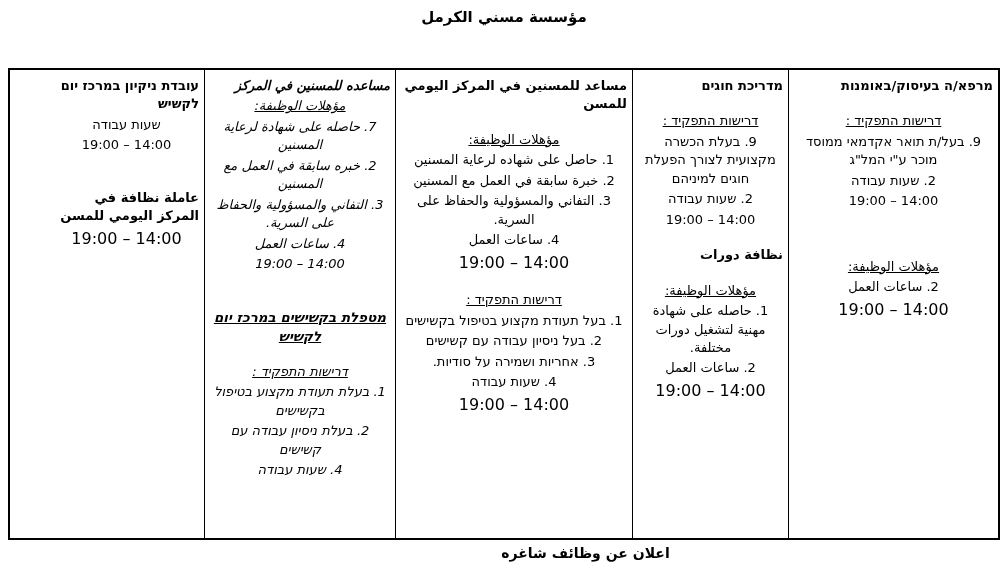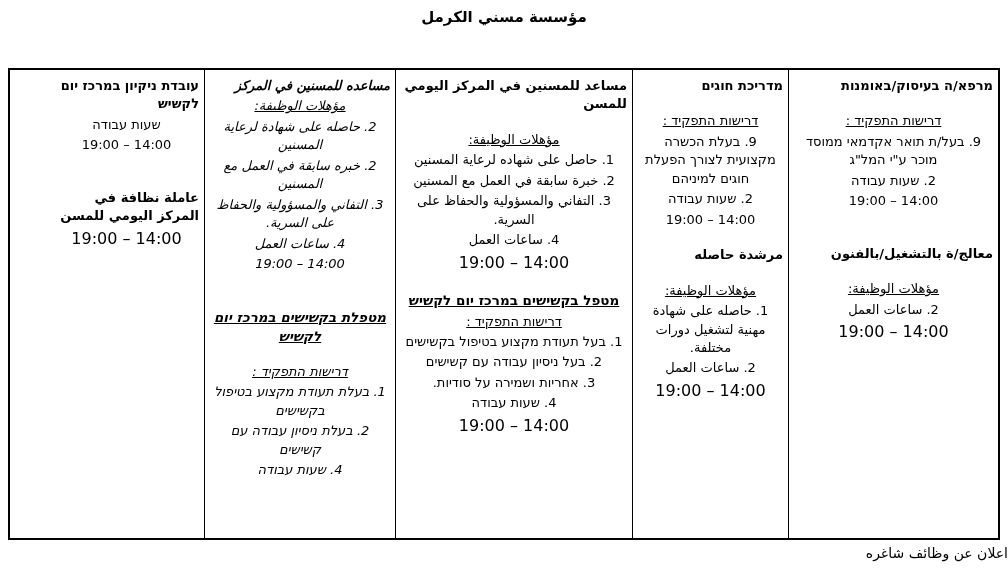--- a/index.html
+++ b/index.html
@@ -5,22 +5,22 @@
   html,body{margin:0;padding:0;}
   body{
     width:1008px;height:578px;background:#ffffff;color:#000000;
     font-family:"DejaVu Sans",sans-serif;position:relative;overflow:hidden;
   }
   .doc-title{
     position:absolute;top:8px;right:0;width:1008px;text-align:center;
     font-weight:bold;font-size:15px;padding-left:7px;
   }
   .doc-footer{
-    position:absolute;top:545px;right:0;width:845px;
-    font-weight:normal;font-size:14px;
+    position:absolute;top:545px;right:0;width:845px;text-align:center;
+    font-weight:bold;font-size:14px;
   }
   .jobs-table{
     position:absolute;top:68px;left:8px;width:992px;height:472px;
     border:2px solid #000;box-sizing:border-box;
     display:flex;direction:rtl;background:#fff;
   }
   .col{
     box-sizing:border-box;padding:5px 5px;overflow:hidden;flex:0 0 auto;
   }
   .col:not(:last-child){border-left:1.5px solid #000;}
@@ -40,63 +40,61 @@
 
 <div class="jobs-table">
     <div class="col" style="width: 210px;">
       <p class="header">מרפא/ה בעיסוק/באומנות</p>
       <div class="gap"></div>
       <p class="subheader">דרישות התפקיד :</p>
       <p class="text">9. בעל/ת תואר אקדמאי ממוסד מוכר ע"י המל"ג</p>
       <p class="text">2. שעות עבודה</p>
       <p class="hours">19:00 – 14:00</p>
       <div class="gap-large"></div>
-      <p class="header">معالج/ة بالتشغيل/بالفنون</p>
       <div class="gap"></div>
       <p class="subheader">مؤهلات الوظيفة:</p>
       <p class="text">2. ساعات العمل</p>
       <p class="hours-large">19:00 – 14:00</p>
     </div>
     <div class="col" style="width: 156px;">
       <p class="header">מדריכת חוגים</p>
       <div class="gap"></div>
       <p class="subheader">דרישות התפקיד :</p>
       <p class="text">9. בעלת הכשרה מקצועית לצורך הפעלת חוגים למיניהם</p>
       <p class="text">2. שעות עבודה</p>
       <p class="hours">19:00 – 14:00</p>
       <div class="gap"></div>
-      <p class="header">مرشدة حاصله</p>
+      <p class="header">نظافة دورات</p>
       <div class="gap"></div>
       <p class="subheader">مؤهلات الوظيفة:</p>
       <p class="text">1. حاصله على شهادة مهنية لتشغيل دورات مختلفة.</p>
       <p class="text">2. ساعات العمل</p>
       <p class="hours-large">19:00 – 14:00</p>
     </div>
     <div class="col" style="width: 237px;">
       <p class="header">مساعد للمسنين في المركز اليومي للمسن</p>
       <div class="gap"></div>
       <p class="subheader">مؤهلات الوظيفة:</p>
       <p class="text">1. حاصل على شهاده لرعاية المسنين</p>
       <p class="text">2. خبرة سابقة في العمل مع المسنين</p>
       <p class="text">3. التفاني والمسؤولية والحفاظ على السرية.</p>
       <p class="text">4. ساعات العمل</p>
       <p class="hours-large">19:00 – 14:00</p>
       <div class="gap"></div>
-      <p class="header-underline">מטפל בקשישים במרכז יום לקשיש</p>
       <p class="subheader">דרישות התפקיד :</p>
       <p class="text">1. בעל תעודת מקצוע בטיפול בקשישים</p>
       <p class="text">2. בעל ניסיון עבודה עם קשישים</p>
       <p class="text">3. אחריות ושמירה על סודיות.</p>
       <p class="text">4. שעות עבודה</p>
       <p class="hours-large">19:00 – 14:00</p>
     </div>
     <div class="col" style="width: 191px; font-style: italic;">
       <p class="header">مساعده للمسنين في المركز</p>
       <p class="subheader">مؤهلات الوظيفة:</p>
-      <p class="text">2. حاصله على شهادة لرعاية المسنين</p>
+      <p class="text">7. حاصله على شهادة لرعاية المسنين</p>
       <p class="text">2. خبره سابقة في العمل مع المسنين</p>
       <p class="text">3. التفاني والمسؤولية والحفاظ على السرية.</p>
       <p class="text">4. ساعات العمل</p>
       <p class="hours">19:00 – 14:00</p>
       <div class="gap-large"></div>
       <p class="header-underline">מטפלת בקשישים במרכז יום לקשיש</p>
       <div class="gap"></div>
       <p class="subheader">דרישות התפקיד :</p>
       <p class="text">1. בעלת תעודת מקצוע בטיפול בקשישים</p>
       <p class="text">2. בעלת ניסיון עבודה עם קשישים</p>

